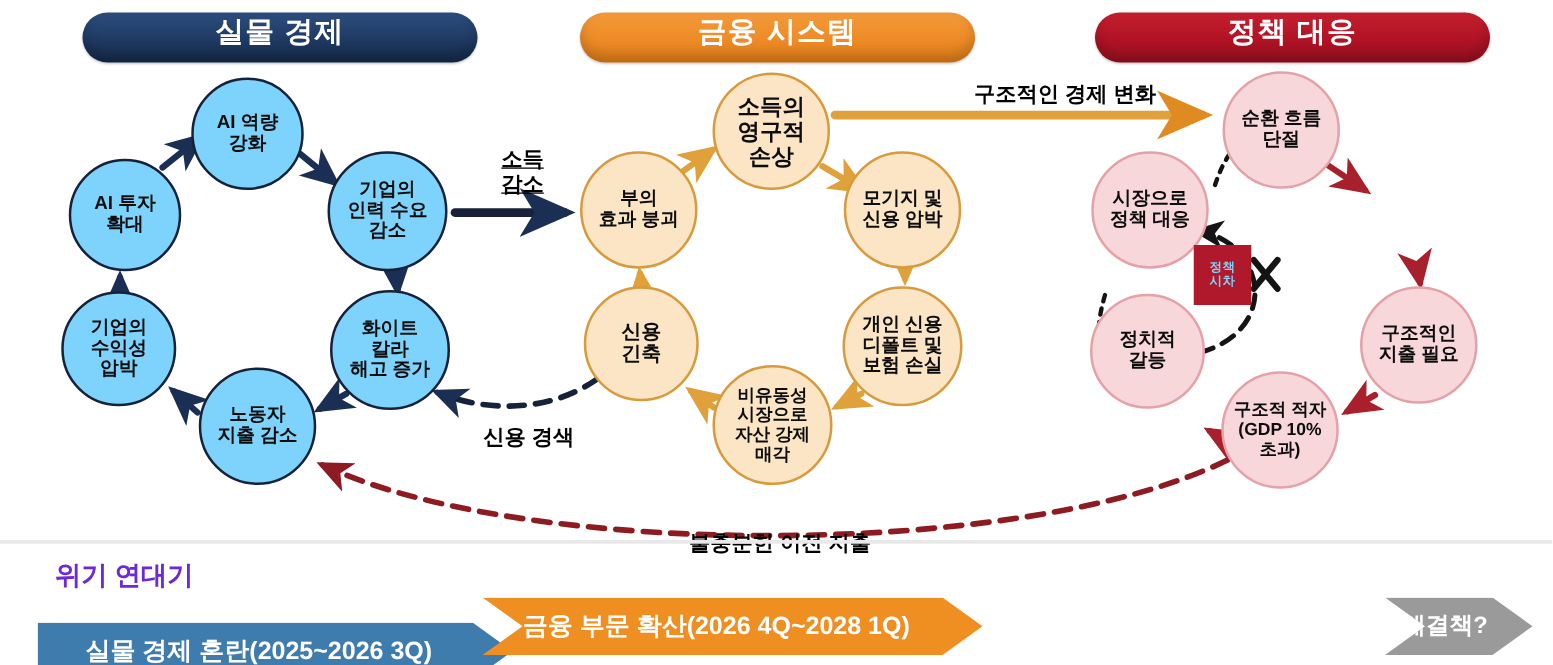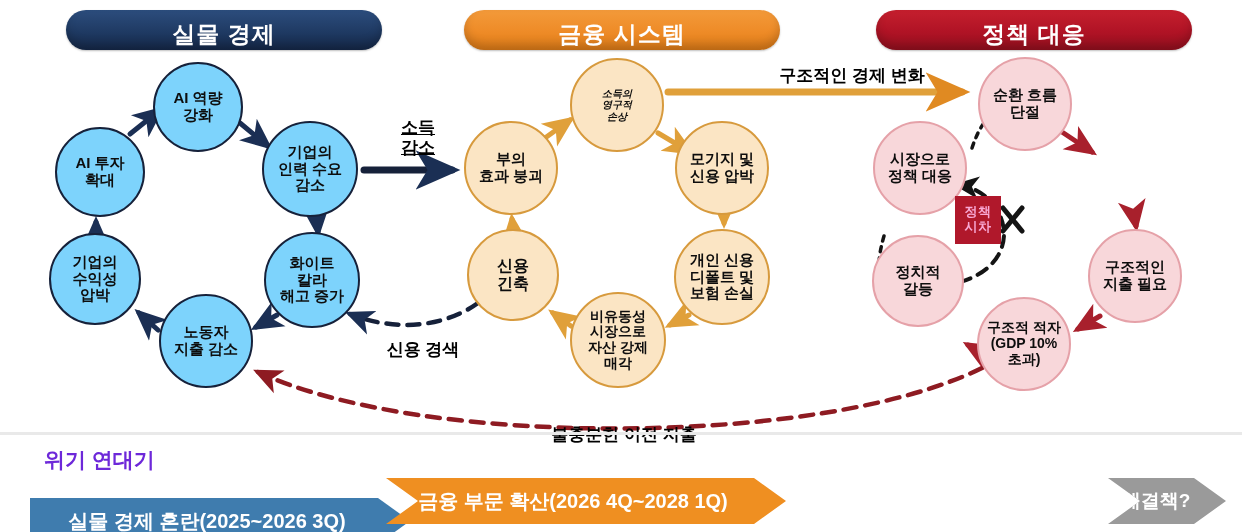--- a/index.html
+++ b/index.html
@@ -11,21 +11,21 @@
     position:relative;
   }
   #stage{position:absolute;inset:0;width:1242px;height:532px;}
   svg#wires{position:absolute;left:0;top:0;width:1242px;height:532px;pointer-events:none;}
 
   
   .pill{
     position:absolute;
     height:40px;
     border-radius:20px;
-    display:flex;align-items:flex-end;justify-content:center;
+    display:flex;align-items:flex-start;justify-content:center;
     color:#ffffff;
     font-weight:bold;
     font-size:23px;
     letter-spacing:1px;
     box-shadow:inset 0 -6px 10px rgba(0,0,0,.18), 0 1px 2px rgba(0,0,0,.25);
   }
   .pill-real{left:66px;top:10px;width:316px;background:linear-gradient(180deg,#2c4d7d 0%,#1f3a63 55%,#16294a 100%);}
   .pill-fin {left:464px;top:10px;width:316px;background:linear-gradient(180deg,#f39a3a 0%,#ee8b27 55%,#e07d18 100%);}
   .pill-pol {left:876px;top:10px;width:316px;background:linear-gradient(180deg,#c51f2e 0%,#b01325 55%,#97101f 100%);}
 
@@ -52,23 +52,23 @@
     color:#000000;
     text-align:center;
     line-height:1.18;
     white-space:pre-line;
   }
 
   
   .lagbox{
     position:absolute;
     background:#b0182b;
-    color:#f9a8d4;
-    font-weight:bold;
-    font-size:13px;
+    color:#7dd3fc;
+    font-weight:bold;
+    font-size:10px;
     line-height:1.12;
     text-align:center;
     display:flex;align-items:center;justify-content:center;
     white-space:pre-line;
     letter-spacing:.5px;
   }
 
   
   .timeline-title{
     position:absolute;left:44px;top:446px;
@@ -195,21 +195,21 @@
 감소</div>
   <div class="node n-blue" style="left: 264px; top: 232px; width: 96px; height: 96px; font-size: 15px;">화이트
 칼라
 해고 증가</div>
   <div class="node n-blue" style="left: 159px; top: 294px; width: 94px; height: 94px; font-size: 15px;">노동자
 지출 감소</div>
   <div class="node n-blue" style="left: 49px; top: 233px; width: 92px; height: 92px; font-size: 15px;">기업의
 수익성
 압박</div>
 
-  <div class="node n-org" style="left: 570px; top: 58px; width: 94px; height: 94px; font-size: 10px; font-style: italic;">소득의
+  <div class="node n-org" style="left: 570px; top: 58px; width: 94px; height: 94px; font-size: 18px;">소득의
 영구적
 손상</div>
   <div class="node n-org" style="left: 675px; top: 121px; width: 94px; height: 94px; font-size: 15px;">모기지 및
 신용 압박</div>
   <div class="node n-org" style="left: 674px; top: 229px; width: 96px; height: 96px; font-size: 15px;">개인 신용
 디폴트 및
 보험 손실</div>
   <div class="node n-org" style="left: 570px; top: 292px; width: 96px; height: 96px; font-size: 14px;">비유동성
 시장으로
 자산 강제

